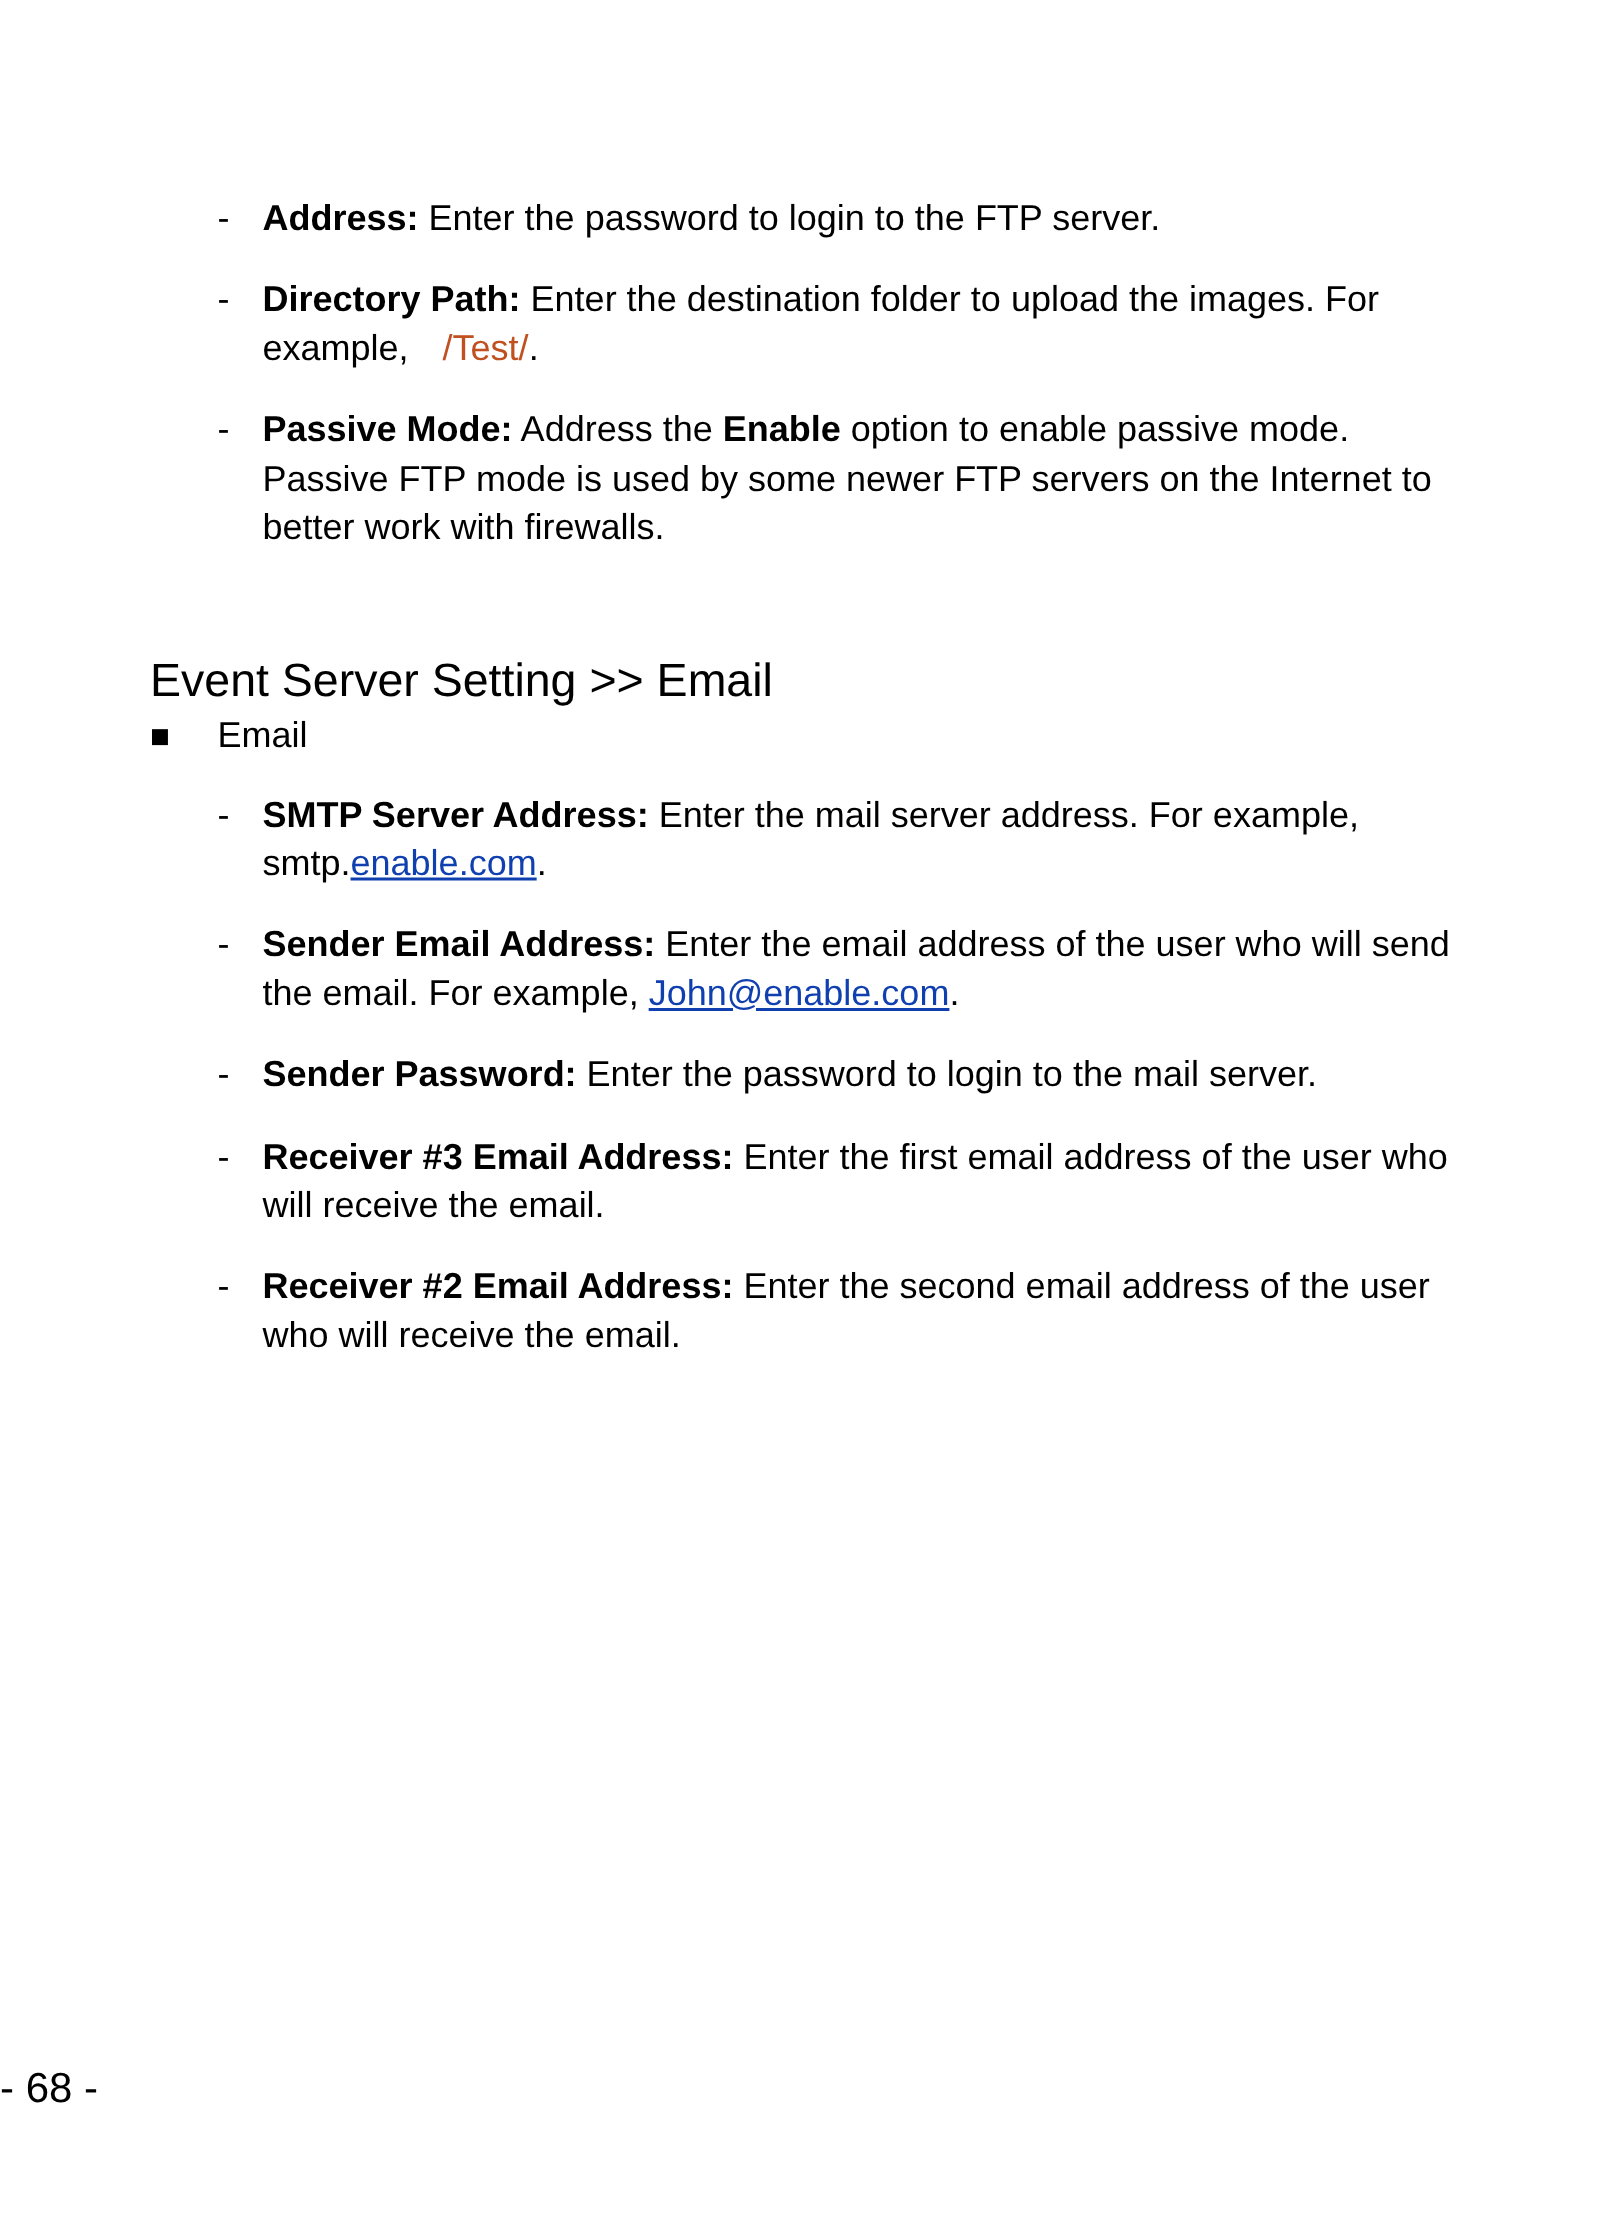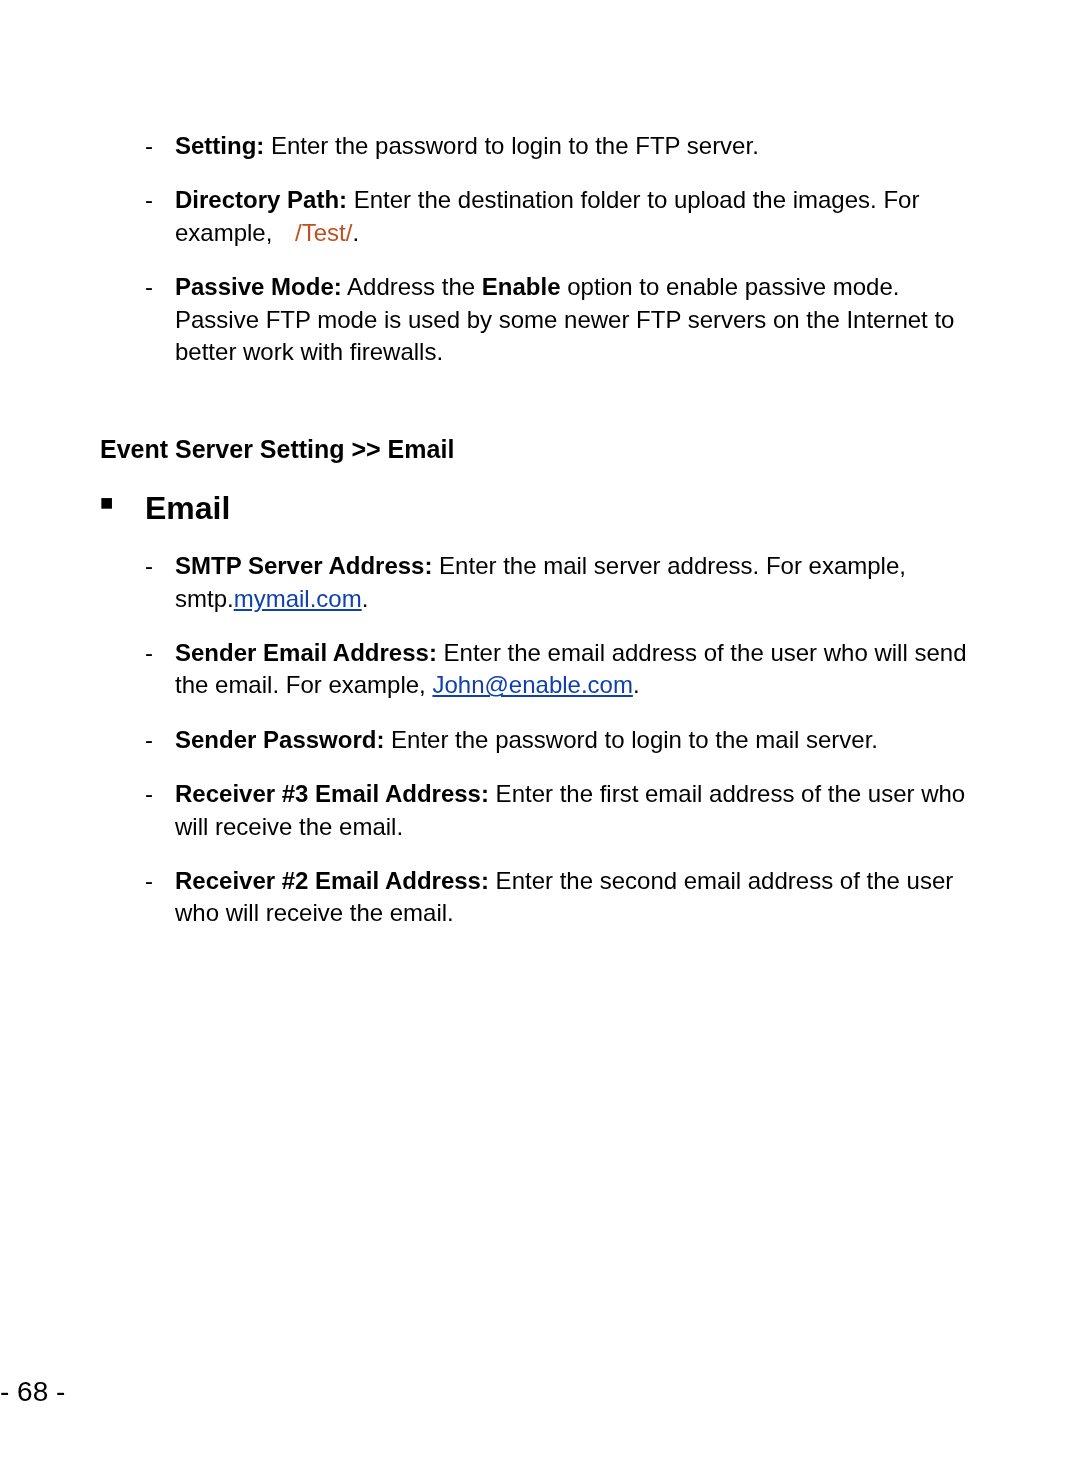--- a/index.html
+++ b/index.html
@@ -36,31 +36,30 @@
     }
     .orange {
       color: #c05020;
       margin-left: 16px;
     }
     .blue-underline {
       color: #1040b0;
       text-decoration: underline;
     }
     .section-heading {
-      font-size: 25px;
-      font-weight: bold;
+      font-size: 31px;
+      font-weight: normal;
       margin-top: 65px;
-      margin-bottom: 20px;
     }
     .subsection {
       position: relative;
       padding-left: 45px;
-      font-weight: bold;
+      font-weight: normal;
       margin-bottom: 20px;
-      font-size: 32px;
+      font-size: 24px;
     }
     .subsection::before {
       content: "■";
       position: absolute;
       left: 0;
       font-size: 22px;
       top: 1px;
     }
     .page-number {
       position: absolute;
@@ -69,37 +68,37 @@
       right: 0;
       font-size: 28px;
     }
   </style>
 </head>
 <body>
 
 <div class="content">
 
   <div class="list-item">
-    <span class="bold">Setting:</span><span> Enter the password to login to the FTP server.</span>
+    <span class="bold">Address:</span><span> Enter the password to login to the FTP server.</span>
   </div>
 
   <div class="list-item">
     <span class="bold">Directory Path:</span><span> Enter the destination folder to upload the images. For example, </span><span class="orange">/Test/</span><span>.</span>
   </div>
 
   <div class="list-item">
     <span class="bold">Passive Mode:</span><span> Address the </span><span class="bold">Enable</span><span> option to enable passive mode. Passive FTP mode is used by some newer FTP servers on the Internet to better work with firewalls.</span>
   </div>
 
   <div class="section-heading">Event Server Setting &gt;&gt; Email</div>
 
   <div class="subsection">Email</div>
 
   <div class="list-item">
-    <span class="bold">SMTP Server Address:</span><span> Enter the mail server address. For example, smtp.</span><span class="blue-underline">mymail.com</span><span>.</span>
+    <span class="bold">SMTP Server Address:</span><span> Enter the mail server address. For example, smtp.</span><span class="blue-underline">enable.com</span><span>.</span>
   </div>
 
   <div class="list-item">
     <span class="bold">Sender Email Address:</span><span> Enter the email address of the user who will send the email. For example, </span><span class="blue-underline">John@enable.com</span><span>.</span>
   </div>
 
 
   <div class="list-item">
     <span class="bold">Sender Password:</span><span> Enter the password to login to the mail server.</span>
   </div>

